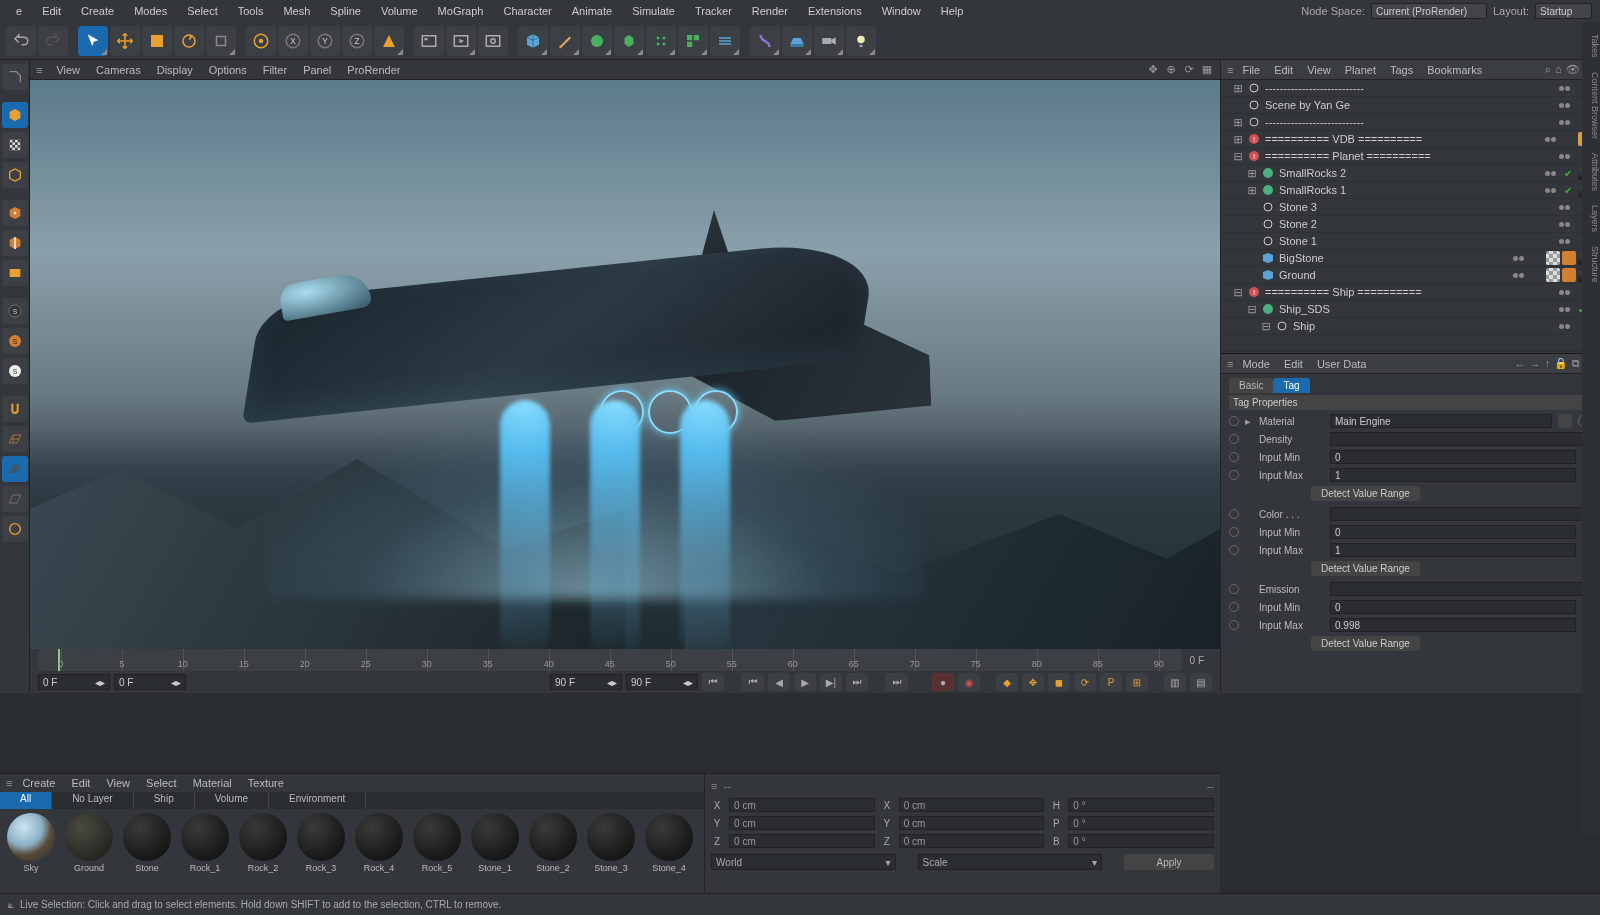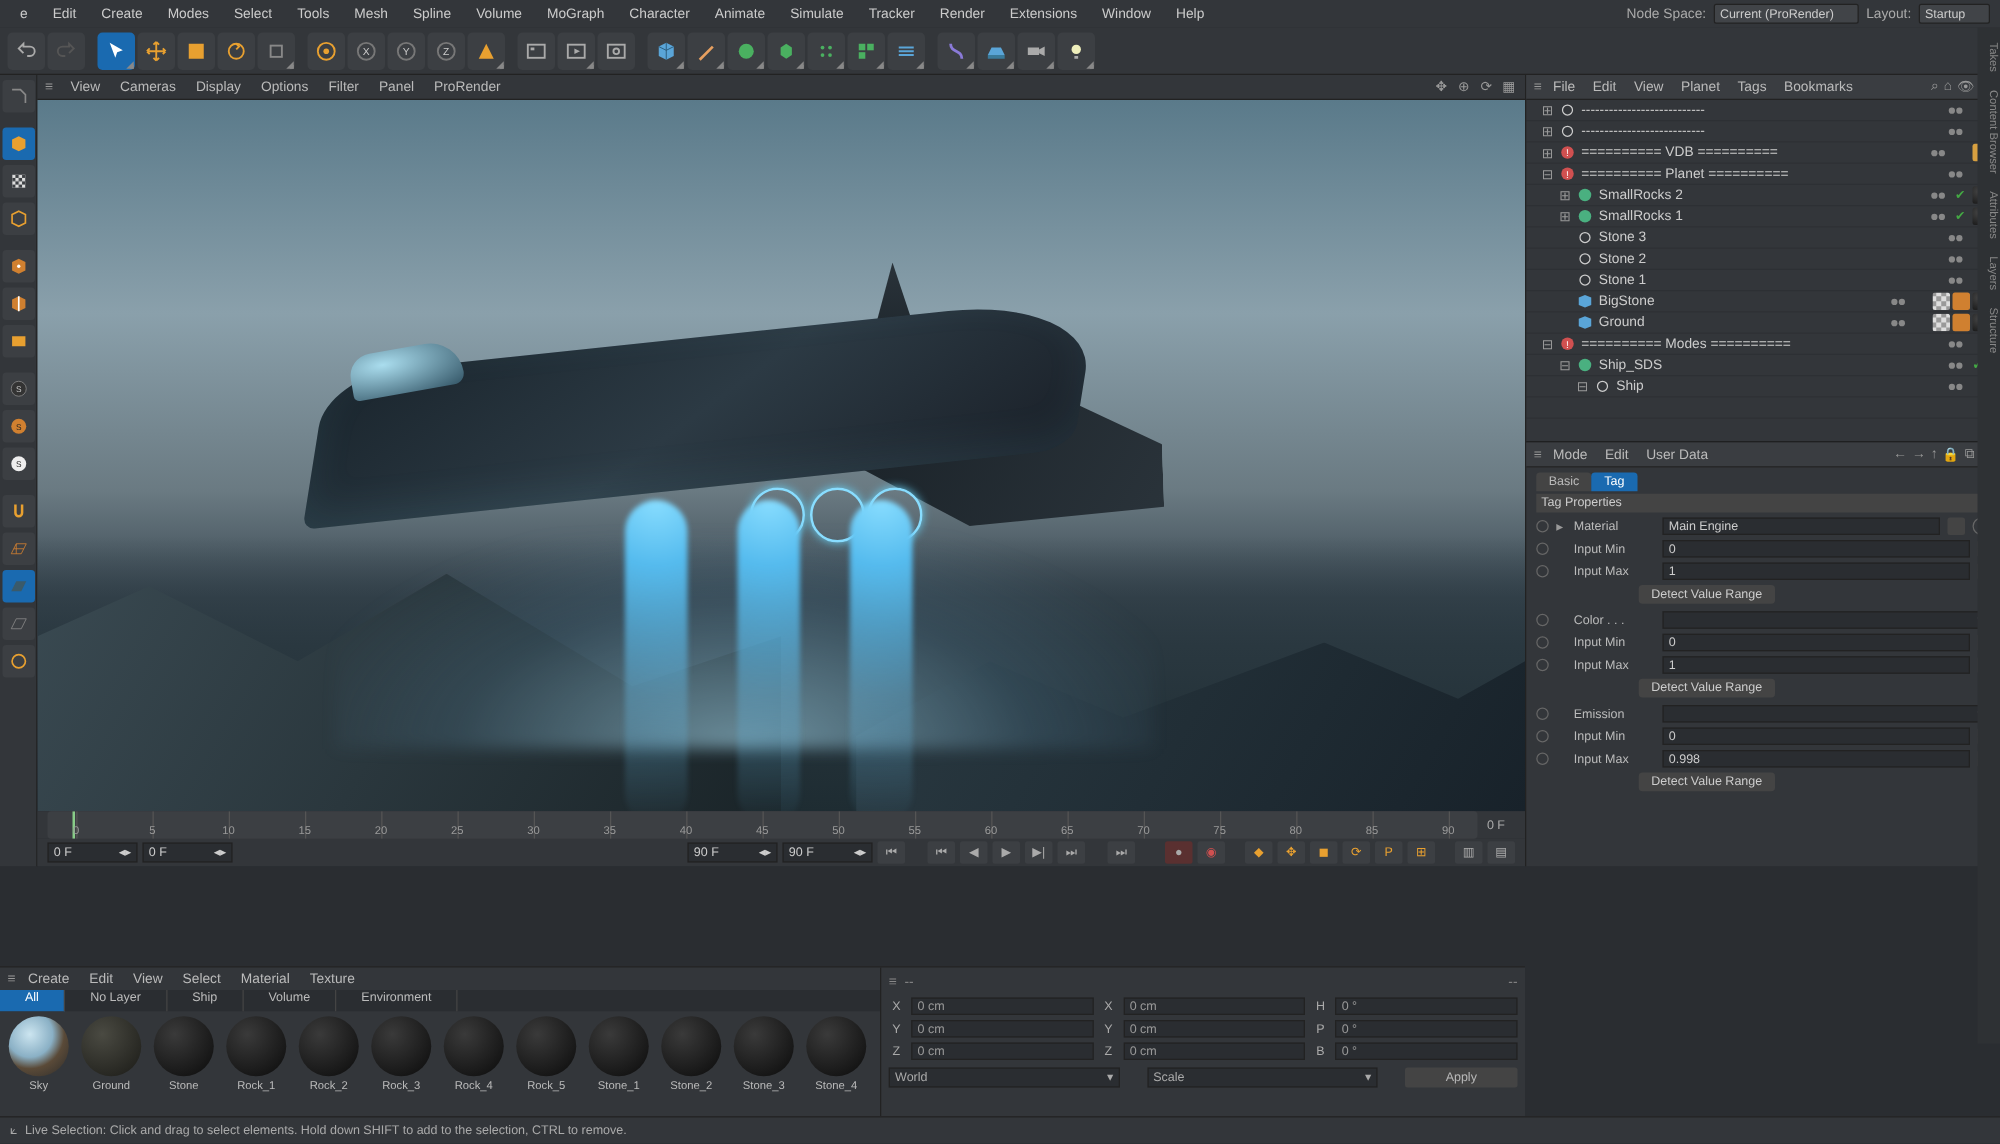--- a/index.html
+++ b/index.html
@@ -561,20 +561,36 @@
     <span class="oname">---------------------------</span>
     <span class="dots">
               <span class="dot"></span>
               <span class="dot"></span>
             </span>
     <span class="chk"></span>
     <span class="tags"></span>
           </div>
           <div class="objrow">
             <span class="indent" style="width:8px"></span>
+    <span class="tog"></span>
+    <span class="oicon">
+              <svg width="12" height="12">
+                <circle cx="6" cy="6" r="4" fill="none" stroke="#ccc"></circle>
+              </svg>
+            </span>
+    <span class="oname">Scene by Yan Ge</span>
+    <span class="dots">
+              <span class="dot"></span>
+              <span class="dot"></span>
+            </span>
+    <span class="chk"></span>
+    <span class="tags"></span>
+          </div>
+          <div class="objrow">
+            <span class="indent" style="width:8px"></span>
     <span class="tog">⊞</span>
     <span class="oicon">
               <svg width="12" height="12">
                 <circle cx="6" cy="6" r="4" fill="none" stroke="#ccc"></circle>
               </svg>
             </span>
     <span class="oname">---------------------------</span>
     <span class="dots">
               <span class="dot"></span>
               <span class="dot"></span>
@@ -744,21 +760,21 @@
           </div>
           <div class="objrow">
             <span class="indent" style="width:8px"></span>
     <span class="tog">⊟</span>
     <span class="oicon">
               <svg width="12" height="12">
                 <circle cx="6" cy="6" r="5" fill="#d05050"></circle>
                 <text x="6" y="9" text-anchor="middle" fill="#fff" font-size="8">!</text>
               </svg>
             </span>
-    <span class="oname">========== Modes ==========</span>
+    <span class="oname">========== Ship ==========</span>
     <span class="dots">
               <span class="dot"></span>
               <span class="dot"></span>
             </span>
     <span class="chk"></span>
     <span class="tags"></span>
           </div>
           <div class="objrow">
             <span class="indent" style="width:22px"></span>
     <span class="tog">⊟</span>
@@ -821,20 +837,26 @@
 
         <div class="prow">
             <span class="pdot"></span>
             <span class="carrow">▸</span>
             <span class="plabel">Material</span>
             <div class="pval">Main Engine</div>
             <span style="width:14px;height:14px;background:#444;border-radius:2px;"></span>
             <span style="width:14px;height:14px;border:1px solid #666;border-radius:50%;"></span>
           </div>
 
+        <div class="prow">
+            <span class="pdot"></span>
+            <span class="carrow"></span>
+            <span class="plabel">Density</span>
+            <div class="pval dd"></div>
+          </div>
         <div class="prow">
             <span class="pdot"></span>
             <span class="carrow"></span>
             <span class="plabel">Input Min</span>
             <div class="pval">0</div>
             <div class="pspin">
               <span>▴</span>
               <span>▾</span>
             </div>
           </div>

